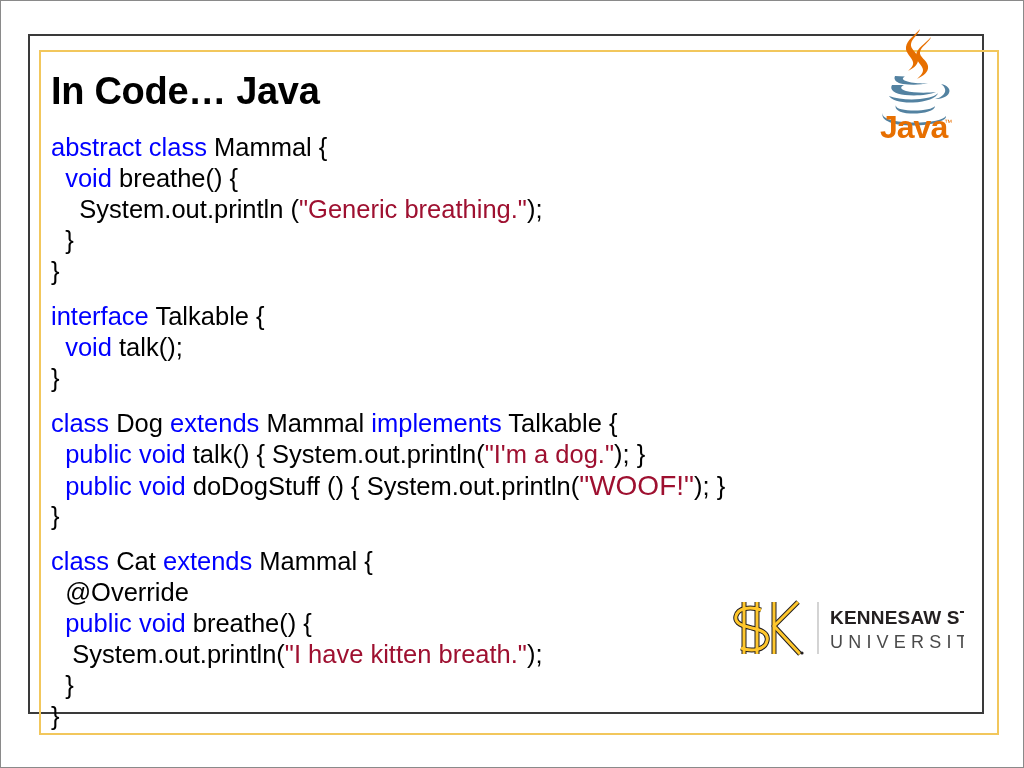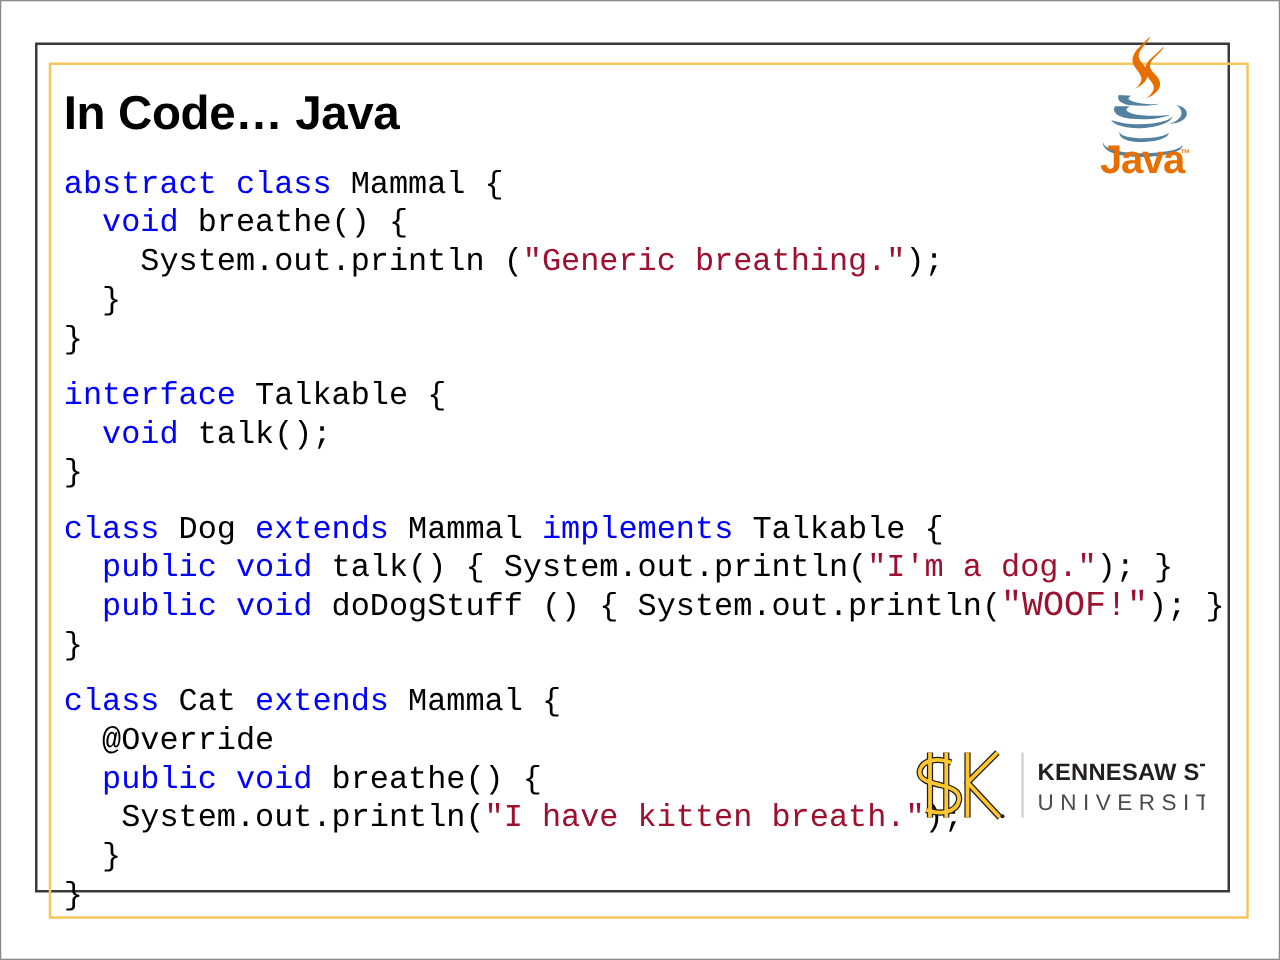--- a/index.html
+++ b/index.html
@@ -73,21 +73,20 @@
     width: 900px;
     font-size: 25.5px;
     line-height: 31px;
     color: #000000;
     white-space: pre;
     font-family: "Liberation Sans", sans-serif;
   }
   .code-line {
     height: 31px;
     white-space: pre;
-    font-family: Liberation Mono, monospace;
   }
   .code-line.blank { height: 14px; }
 
   .kw  { color: #0000ff; }
   .str { color: #9e1030; }
   .str-big { color: #9e1030; font-size: 28px; }
 
   
   .java-logo {
     position: absolute;

